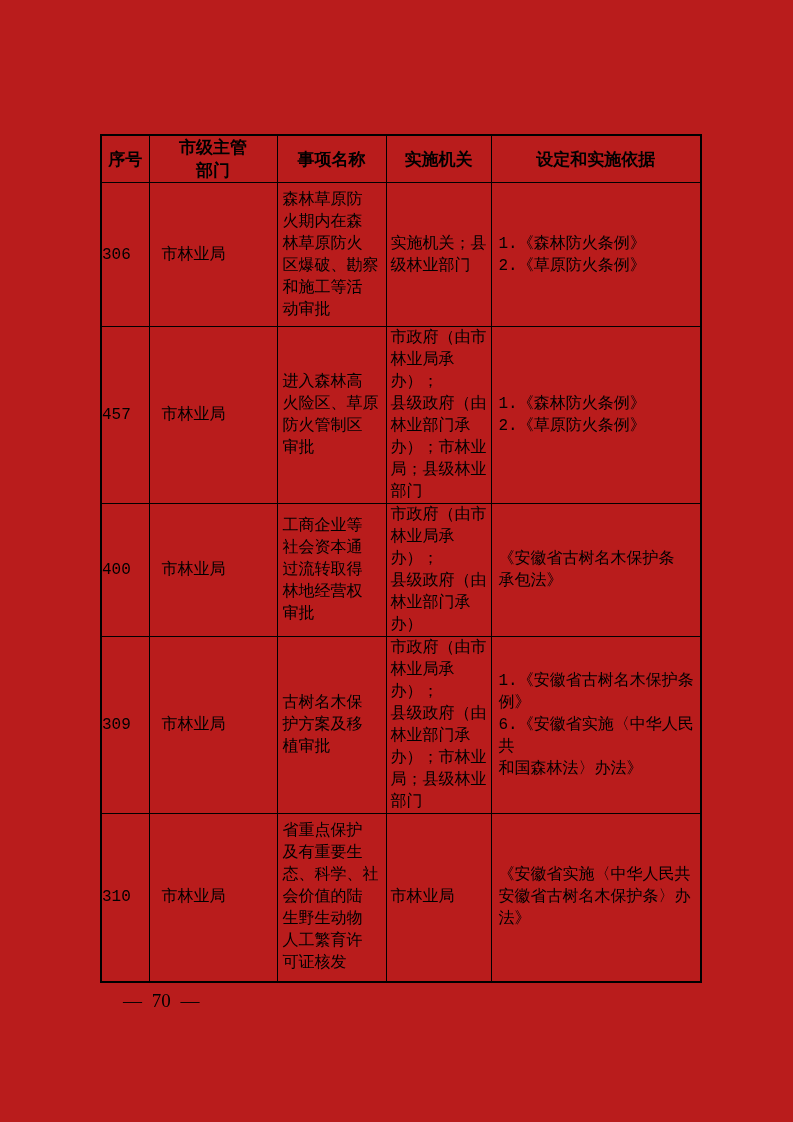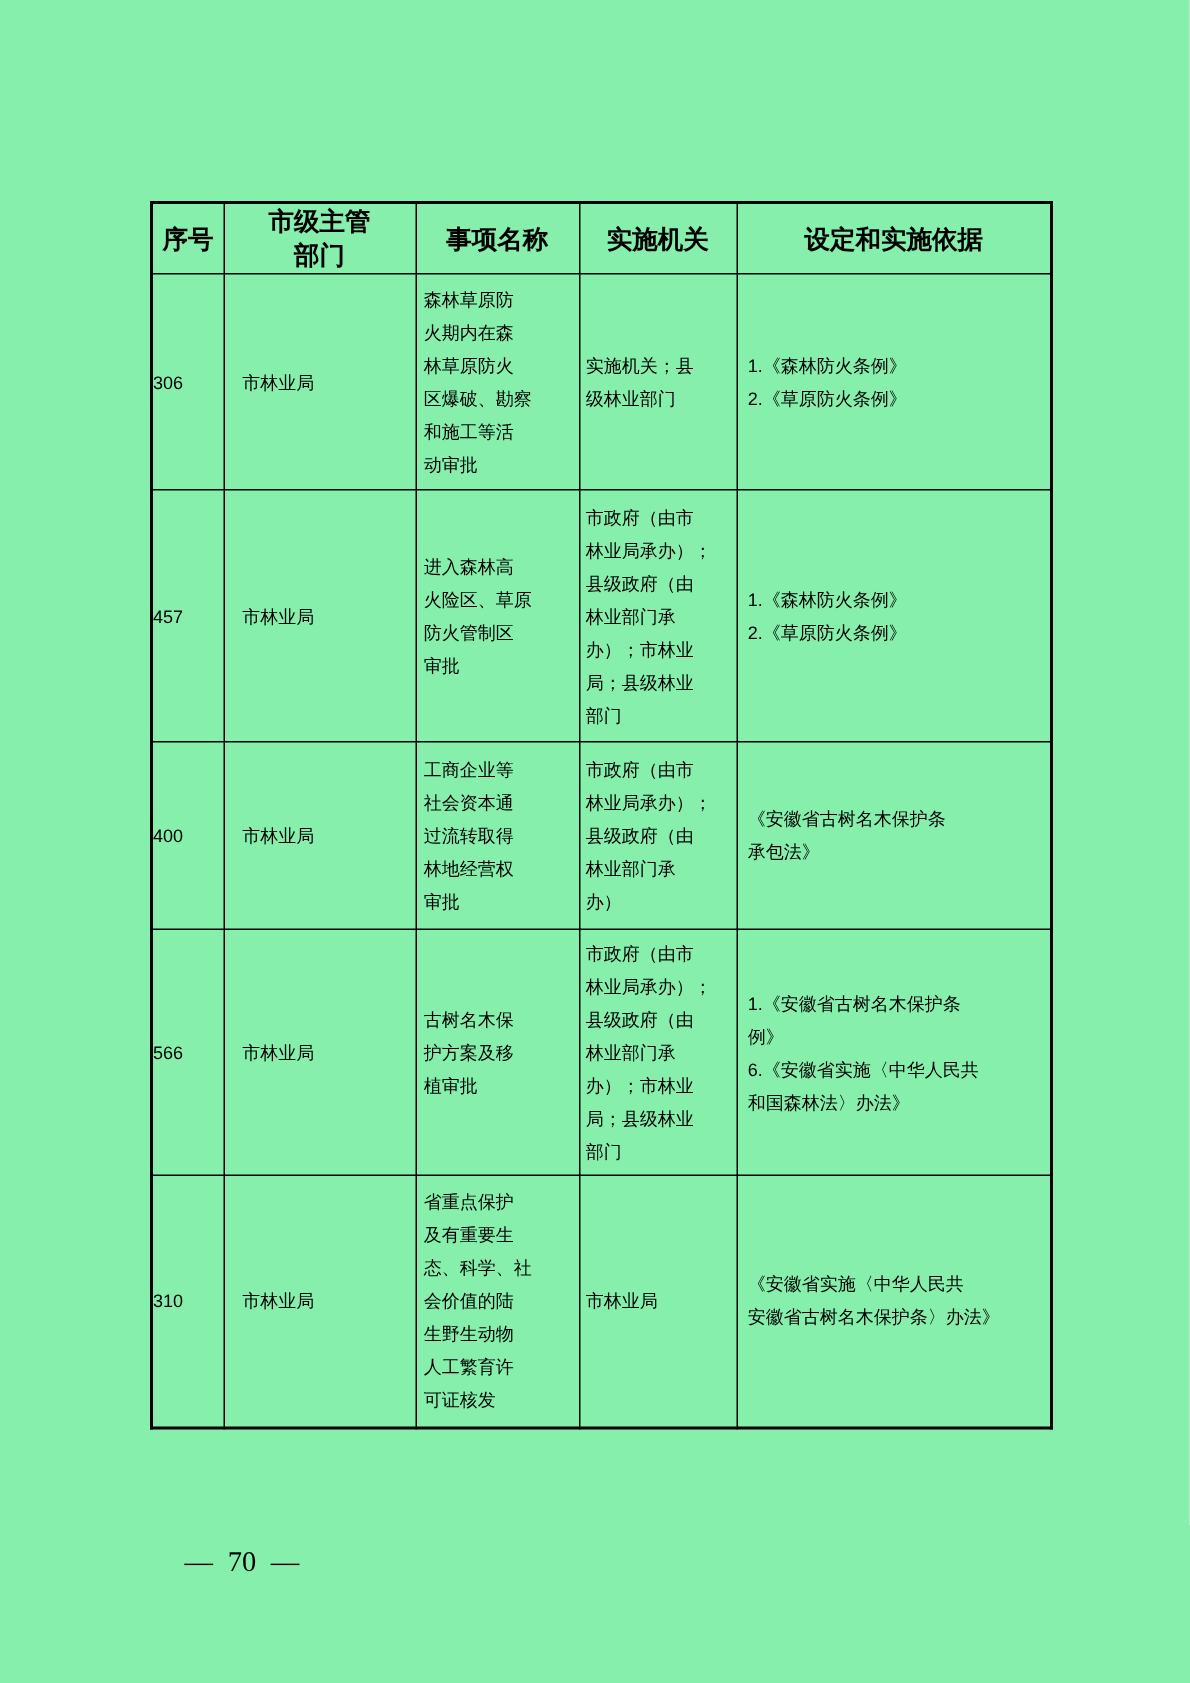--- a/index.html
+++ b/index.html
@@ -1,20 +1,20 @@
 <!DOCTYPE html>
 <html><head>
 <meta charset="utf-8">
 <style>
   * { margin:0; padding:0; box-sizing:border-box; }
   html,body { background:#e8e8e8; }
   .page {
     position:relative;
     width:793px; height:1122px;
-    background:#86efac;
+    background:#b91c1c;
     margin:0 auto;
     overflow:hidden;
     color:#000;
   }
   table.items {
     position:absolute;
     left:100px; top:134px;
     width:600px;
     border-collapse:collapse;
     table-layout:fixed;
@@ -27,41 +27,40 @@
   }
   table.items th {
     font-family:"Liberation Sans","DejaVu Sans",sans-serif;
     font-weight:bold;
     font-size:17px;
     line-height:23px;
     text-align:center;
     white-space:pre-line;
   }
   table.items td {
-    font-family:Liberation Sans, sans-serif;
-    font-size:12px;
+    font-family:Liberation Mono, monospace;
+    font-size:16px;
     line-height:22px;
   }
   .cw {                       
     white-space:pre-line;
     overflow:hidden;
   }
   td.seq { text-align:left; font-size:17px; }
   td.dept .cw   { padding-left:12px; }
   td.name .cw   { padding-left:5px;  }
   td.agency .cw { padding-left:4px;  }
   td.basis .cw  { padding-left:7px;  }
   .footer {
     position:absolute;
     left:123px; top:990px;
     font-family:"Liberation Serif","DejaVu Serif",serif;
     font-size:19px;
     line-height:22px;
     word-spacing:5px;
-    margin-top:41px;
   }
 </style>
 </head>
 <body>
 
 <div class="page">
 
   <table class="items">
     <colgroup>
       <col style="width:48px">
@@ -153,21 +152,21 @@
 林业部门承
 办）</div>
           </td>
         <td class="basis">
             <div class="cw">《安徽省古树名木保护条
 承包法》</div>
           </td>
       </tr>
       <tr style="height:164px">
         <td class="seq">
-            <div class="cw">566</div>
+            <div class="cw">309</div>
           </td>
         <td class="dept">
             <div class="cw">市林业局</div>
           </td>
         <td class="name">
             <div class="cw">古树名木保
 护方案及移
 植审批</div>
           </td>
         <td class="agency">

